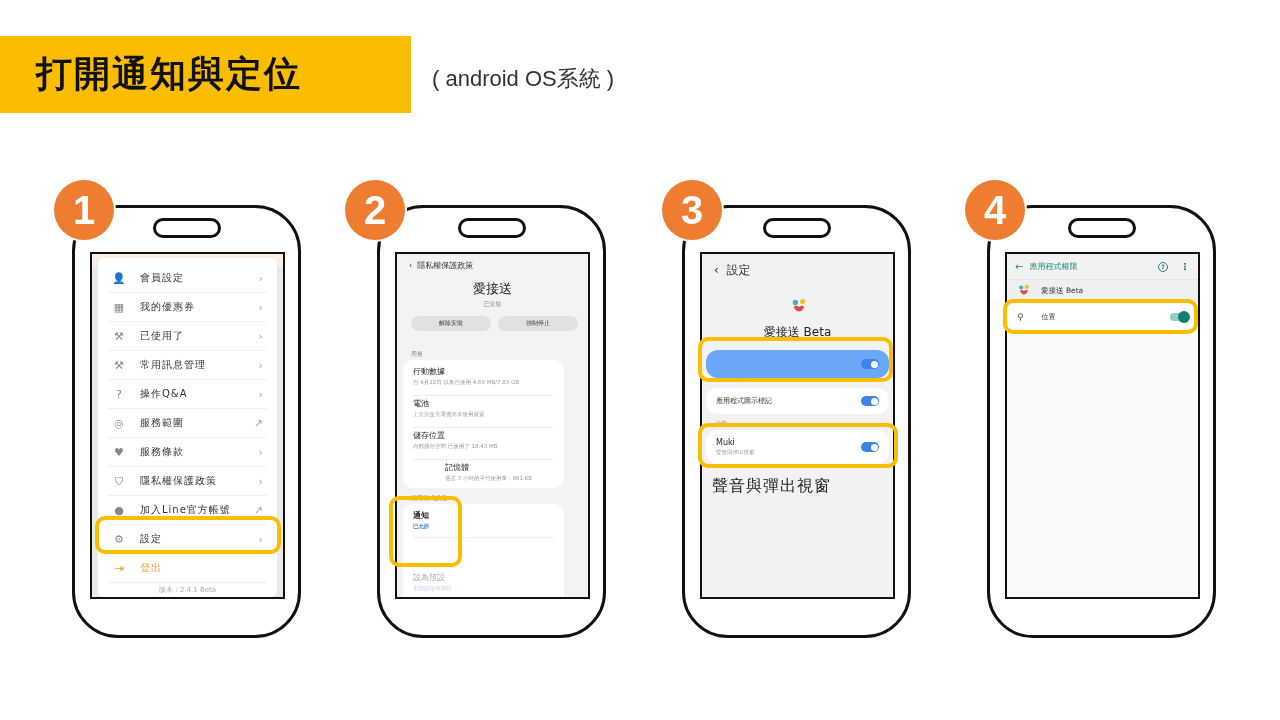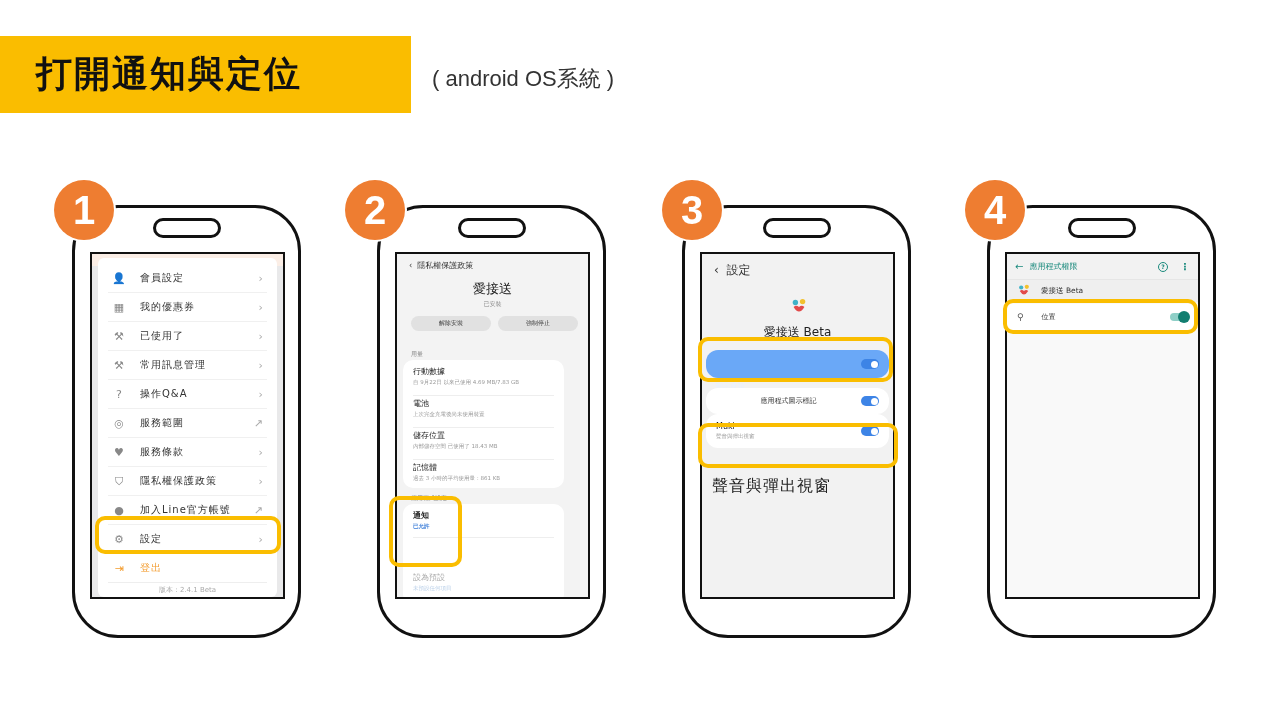--- a/index.html
+++ b/index.html
@@ -194,21 +194,21 @@
         <div class="d">自 9月22日 以來已使用 4.69 MB/7.83 GB</div>
       </div>
       <div class="item" style="top:38px; height:30px;">
         <div class="t">電池</div>
         <div class="d">上次完全充電後尚未使用裝置</div>
       </div>
       <div class="item" style="top:70px; height:30px;">
         <div class="t">儲存位置</div>
         <div class="d">內部儲存空間 已使用了 18.43 MB</div>
       </div>
-      <div class="item" style="top:102px; height:26px; border-bottom:none;">
+      <div class="item" style="top:102px; height:26px; border-bottom:none;margin-left:32px;">
         <div class="t">記憶體</div>
         <div class="d">過去 3 小時的平均使用量：861 KB</div>
       </div>
     </div>
     <div class="sec" style="top:240px">應用程式設定</div>
     <div class="group" style="top:250px; height:100px;">
       <div class="item" style="top:6px; height:28px;font-weight:bold;">
         <div class="t">通知</div>
         <div class="d blue">已允許</div>
       </div>
@@ -231,26 +231,26 @@
     <svg class="logo" viewBox="0 0 20 20">
       <circle cx="6" cy="5" r="3" fill="#3fb3c9"></circle>
       <circle cx="14" cy="4" r="3" fill="#f2c12e"></circle>
       <path d="M4 10 Q10 20 16 10 Q13 7 10 10 Q7 7 4 10Z" fill="#e24a4a"></path>
     </svg>
     <div class="appname">愛接送 Beta</div>
     <div class="row blue" style="top:96px; height:28px;">
       <span class="t">顯示通知</span>
       <span class="toggle"></span>
     </div>
-    <div class="row" style="top:134px; height:26px;text-align:center;">
+    <div class="row" style="top:134px; height:26px;">
       <span class="t">應用程式圖示標記</span>
       <span class="toggle"></span>
     </div>
     <div class="cat">分類</div>
-    <div class="row" style="top:160px; height:34px;">
+    <div class="row" style="top:176px; height:34px;">
       <span class="t">
         <span style="display:block; font-size:8px; color:#222;">Muki</span>
         <span style="display:block; font-size:5.5px; color:#999; margin-top:2px;">聲音與彈出視窗</span>
       </span>
       <span class="toggle"></span>
     </div>
     <div class="caption">聲音與彈出視窗</div>
   </div>
 </div>
 <div class="hl" style="left:698px; top:337px; width:195px; height:45px;"></div>

